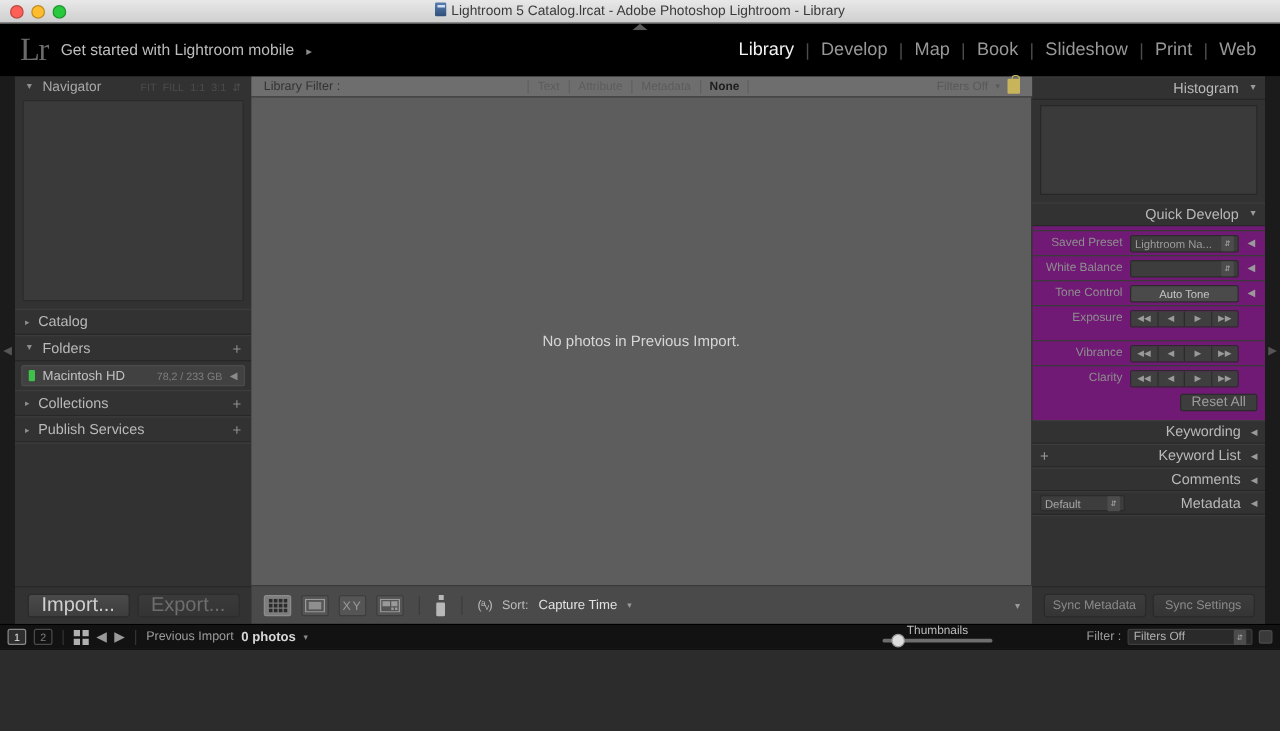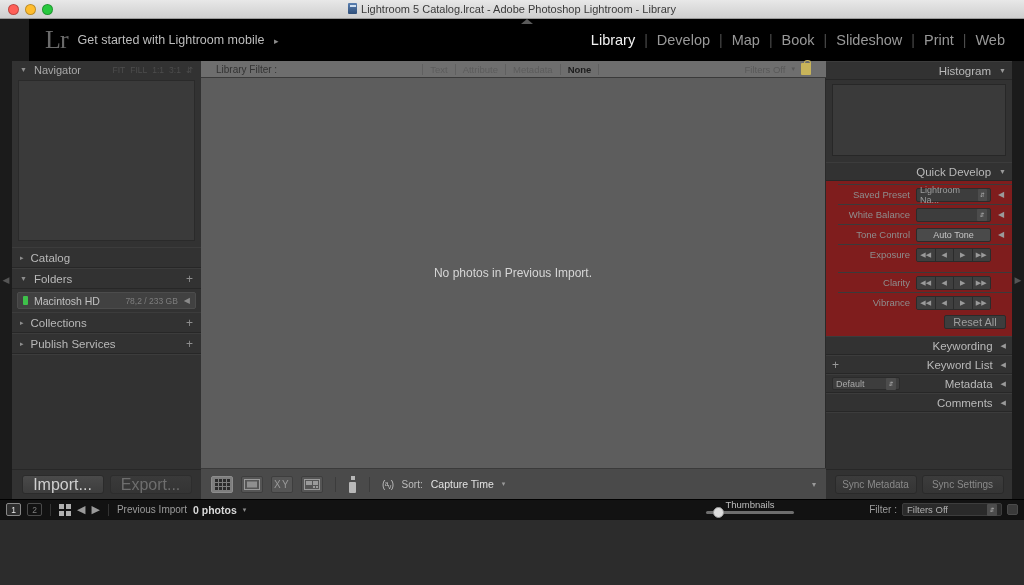--- a/index.html
+++ b/index.html
@@ -32,21 +32,21 @@
   .title-ico {
     display:inline-block; width:9px; height:11px; vertical-align:-1px;
     background:linear-gradient(#5a7fb0,#2f4f7a); border-radius:1px;
     margin-right:4px; position:relative;
   }
   .title-ico:after{content:"";position:absolute;left:1.5px;top:2px;width:6px;height:2px;background:#cfe0f2;}
 
   
   .identity {
     height:42px; background:#000; display:flex; align-items:center;
-    position:relative; padding:0 8px;margin-left:29px;
+    position:relative; padding:0 8px;
   }
   .lr-logo {
     font-family:"Liberation Serif", serif; color:#6a6a6a; font-size:26px;
     letter-spacing:-1px; padding:0 10px 0 8px; line-height:1;
   }
   .get-started { color:#bdbdbd; font-size:12.5px; }
   .gs-arrow { color:#8c8c8c; font-size:9px; margin-left:6px; }
   .modules {
     position:absolute; right:10px; top:0; height:42px;
     display:flex; align-items:center; gap:0;
@@ -112,21 +112,21 @@
     height:19px; width:82px; border-radius:3px;
     background:linear-gradient(#4a4a4a,#3d3d3d); border:1px solid #2b2b2b;
     color:#cfcfcf; font-size:16px; display:flex; align-items:center; justify-content:center;
   }
   .btn.dim { background:linear-gradient(#3a3a3a,#343434); color:#6e6e6e; border-color:#2d2d2d; }
 
   
   .center { flex:1; display:flex; flex-direction:column; background:#1b1b1b; }
   .filterbar {
     height:17px; background:#6e6e6e; display:flex; align-items:center;
-    padding:0 15px; font-size:10px; color:#2e2e2e; border-bottom:1px solid #3a3a3a;
+    padding:0 10px; font-size:10px; color:#2e2e2e; border-bottom:1px solid #3a3a3a;
   }
   .fb-label { color:#333; font-size:10px; }
   .fb-mid { margin-left:auto; display:flex; align-items:center; gap:0; }
   .fb-item {
     font-size:9.5px; color:#5c5c5c; padding:0 7px; border-left:1px solid #606060;
   }
   .fb-item.on { color:#1d1d1d; font-weight:bold; border-right:1px solid #606060; }
   .fb-right { margin-left:auto; display:flex; align-items:center; gap:6px; }
   .fb-off { font-size:9.5px; color:#595959; }
   .fb-caret { font-size:7px; color:#595959; }
@@ -171,21 +171,21 @@
   .right { width:186px; background:#323232; flex:none; display:flex; flex-direction:column; }
   .rhd {
     height:19px; display:flex; align-items:center; justify-content:flex-end;
     padding:0 6px; font-size:11.5px; color:#b9b9b9;
     border-top:1px solid #3c3c3c; border-bottom:1px solid #272727;
   }
   .rhd .rtri { font-size:7px; color:#9a9a9a; margin-left:8px; }
   .hist {
     margin:4px 6px 6px 6px; height:72px; background:#3a3a3a; border:1px solid #272727;
   }
-  .qd-body { background:#7f1d1d; padding:3px 0 4px 12px; }
+  .qd-body { background:#701a75; padding:3px 0 4px 0; }
   .qd-row {
     height:20px; display:flex; align-items:center; padding:0 6px;
     border-top:1px solid #3a3a3a;
   }
   .qd-lbl { font-size:9.5px; color:#8e8e8e; width:72px; text-align:right; padding-right:6px; }
   .dropdown {
     flex:1; height:14px; background:#3d3d3d; border:1px solid #2b2b2b; border-radius:2px;
     display:flex; align-items:center; padding:0 3px; font-size:9px; color:#9d9d9d;
   }
   .dd-arrows { margin-left:auto; width:10px;height:12px;background:#4c4c4c;border-radius:1px;
@@ -476,68 +476,68 @@
           <span class="st">◀</span>
           <span class="st">▶</span>
           <span class="st">▶▶</span>
         </span>
         <span class="rchev"></span>
       </div>
 
       <div class="qd-gap"></div>
 
       <div class="qd-row">
+        <span class="qd-lbl">Vibrance</span>
+        <span class="steppers">
+          <span class="st">◀◀</span>
+          <span class="st">◀</span>
+          <span class="st">▶</span>
+          <span class="st">▶▶</span>
+        </span>
+        <span class="rchev"></span>
+      </div>
+
+      <div class="qd-row">
         <span class="qd-lbl">Clarity</span>
         <span class="steppers">
           <span class="st">◀◀</span>
           <span class="st">◀</span>
           <span class="st">▶</span>
           <span class="st">▶▶</span>
         </span>
         <span class="rchev"></span>
       </div>
 
-      <div class="qd-row">
-        <span class="qd-lbl">Vibrance</span>
-        <span class="steppers">
-          <span class="st">◀◀</span>
-          <span class="st">◀</span>
-          <span class="st">▶</span>
-          <span class="st">▶▶</span>
-        </span>
-        <span class="rchev"></span>
-      </div>
-
       <div class="resetrow">
         <span class="resetbtn">Reset All</span>
       </div>
     </div>
 
     <div class="rhd">
       <span>Keywording</span>
       <span class="rtri">◀</span>
     </div>
 
     <div class="rhd">
       <span class="plusl">+</span>
       <span>Keyword List</span>
+      <span class="rtri">◀</span>
+    </div>
+
+    <div class="rhd">
+      <span>Comments</span>
       <span class="rtri">◀</span>
     </div>
 
     <div class="rhd">
       <span class="meta-dd">
         <span>Default</span>
         <span class="dd-arrows">⇵</span>
       </span>
       <span>Metadata</span>
-      <span class="rtri">◀</span>
-    </div>
-
-    <div class="rhd">
-      <span>Comments</span>
       <span class="rtri">◀</span>
     </div>
 
     <div class="right-filler"></div>
 
     <div class="right-foot">
       <div class="syncbtn">Sync Metadata</div>
       <div class="syncbtn">Sync Settings</div>
     </div>
   </div>

